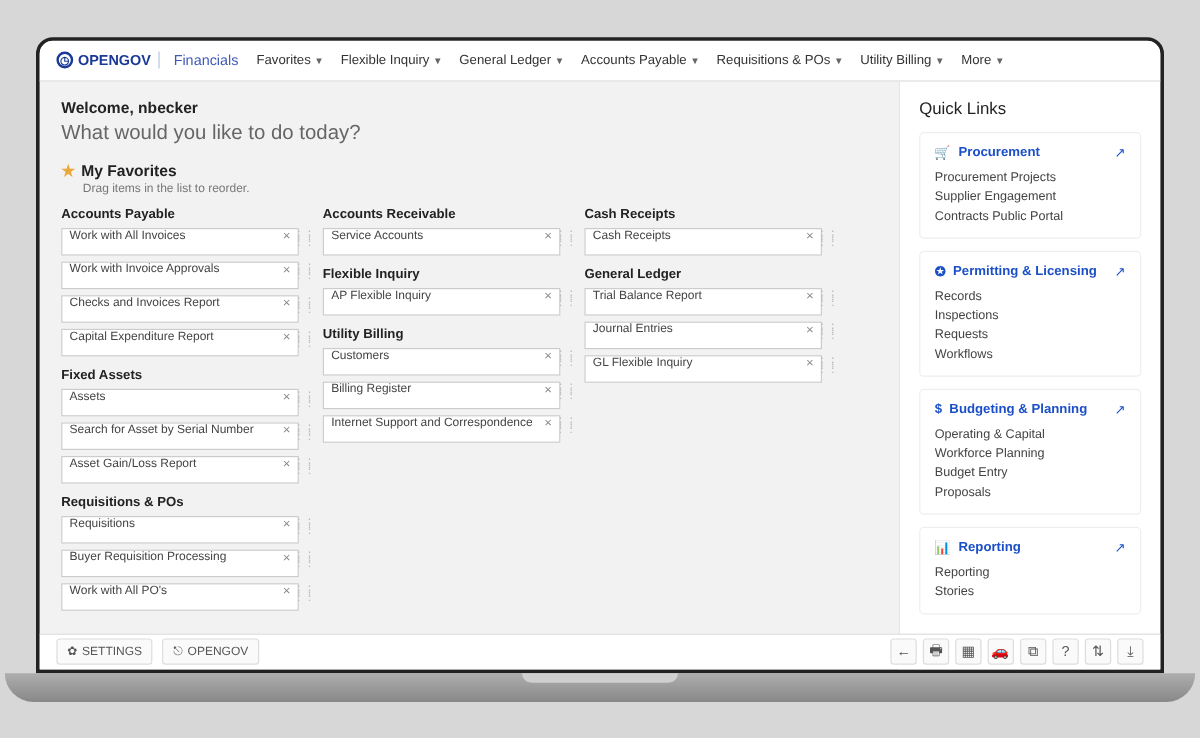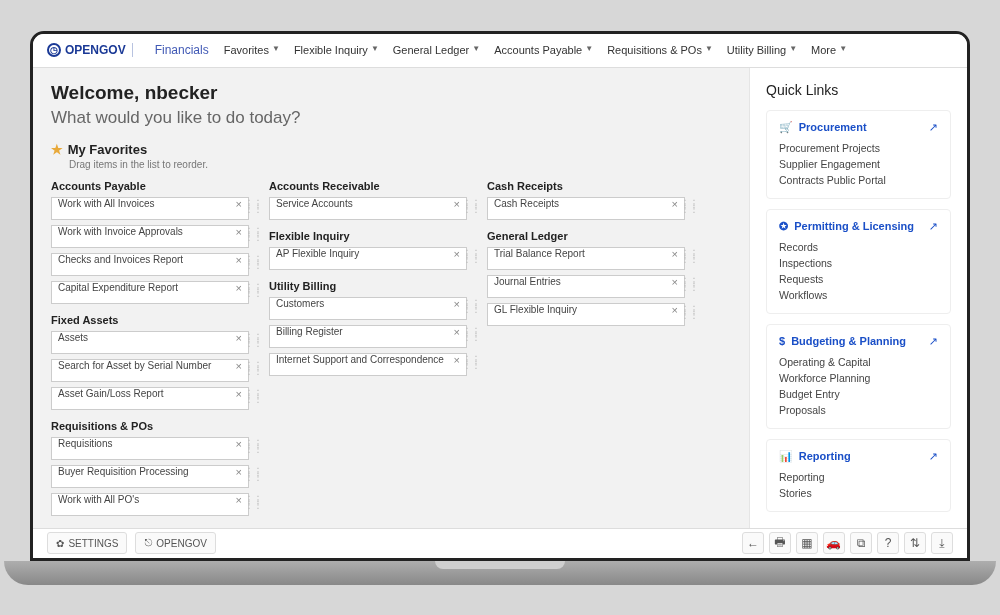--- a/index.html
+++ b/index.html
@@ -4,27 +4,27 @@
 <style>
 *{box-sizing:border-box;margin:0;padding:0;font-family:-apple-system,BlinkMacSystemFont,"Segoe UI",Arial,sans-serif}
 body{background:#d7d7d7;display:flex;align-items:center;justify-content:center;width:1000px;height:615px;overflow:hidden}
 .laptop{position:relative;width:940px}
 .screen{background:#f2f2f2;border:3px solid #222;border-radius:14px 14px 0 0;height:530px;overflow:hidden;position:relative;display:flex;flex-direction:column}
 .base{height:24px;background:linear-gradient(#aeaeae,#888);border-radius:0 0 30px 30px;margin:0 -26px;position:relative}
 .base::before{content:"";position:absolute;top:0;left:50%;transform:translateX(-50%);width:130px;height:8px;background:#cfcfcf;border-radius:0 0 8px 8px}
 .topbar{background:#fff;border-bottom:1px solid #ddd;height:34px;display:flex;align-items:center;padding:0 14px;font-size:11px;color:#333;gap:15px}
 .brand{display:flex;align-items:center;font-weight:700;font-size:12px;color:#1a3996;gap:4px}
 .brand .logo{width:14px;height:14px;border:2px solid #1a3996;border-radius:50%;display:inline-flex;align-items:center;justify-content:center;font-size:9px}
-.brand .fin{color:#4059b5;font-weight:500;border-left:1px solid #b8c3e0;padding-left:22px;margin-left:2px}
+.brand .fin{color:#4059b5;font-weight:500;border-left:1px solid #b8c3e0;padding-left:12px;margin-left:2px}
 .nav{display:flex;gap:14px}
-.nav-item{display:flex;align-items:flex-start;gap:3px;cursor:pointer}
+.nav-item{display:flex;align-items:center;gap:3px;cursor:pointer}
 .chev{font-size:8px;color:#666}
 .body{display:flex;flex:1;overflow:hidden}
 .main{flex:1;padding:14px 18px 10px 18px;overflow:auto}
-.welcome{font-size:19px;font-weight:700;color:#222}
+.welcome{font-size:13px;font-weight:700;color:#222}
 .sub{font-size:17px;color:#666;margin:4px 0 14px}
 .favhead{display:flex;align-items:center;gap:5px;font-weight:700;font-size:13px;color:#222}
 .star{color:#e8a93a;font-size:13px}
 .favsub{font-size:10px;color:#777;margin:2px 0 10px 18px}
 .cols{display:flex;gap:20px}
 .col{width:198px}
 .group{margin-bottom:10px}
 .gh{font-size:11px;font-weight:700;color:#222;margin-bottom:5px}
 .item{background:#fff;border:1px solid #ccc;height:23px;display:flex;align-items:flex-start;justify-content:space-between;padding:0 6px;font-size:10px;color:#444;margin-bottom:5px;position:relative}
 .item .x{color:#888;font-size:11px;cursor:pointer}

